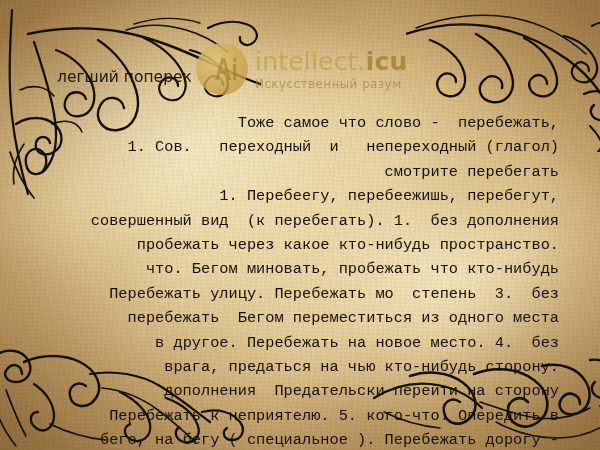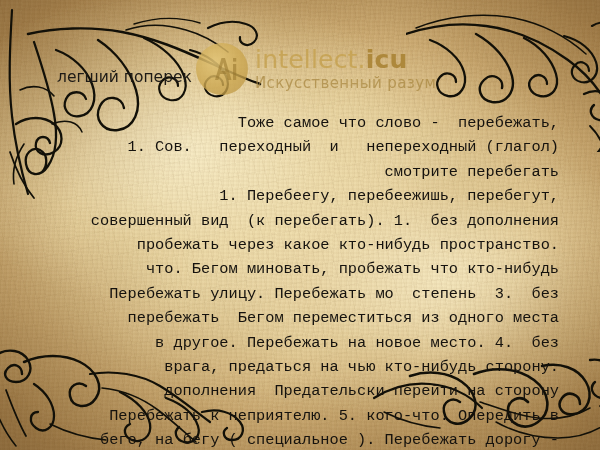--- a/index.html
+++ b/index.html
@@ -72,21 +72,21 @@
   }
   .wm-badge svg{display:block;}
   .wm-textblock{display:flex;flex-direction:column;line-height:1;}
   .wm-title{
     font-size:25px;letter-spacing:.2px;
     color:rgba(196,160,78,.80);
     font-family:"DejaVu Sans","Liberation Sans",sans-serif;
   }
   .wm-title b{color:rgba(170,132,54,.92);font-weight:700;}
   .wm-sub{
-    margin-top:4px;font-size:15px;letter-spacing:.4px;
+    margin-top:4px;font-size:12px;letter-spacing:.4px;
     color:rgba(168,134,64,.72);
   }
   
   #content{
     position:absolute;left:0;top:0;width:600px;height:450px;text-align:right;
   }
   .hdr-line{
     position:absolute;left:57px;top:68px;
     font-size:15.5px;color:#1d1a16;white-space:nowrap;
   }

